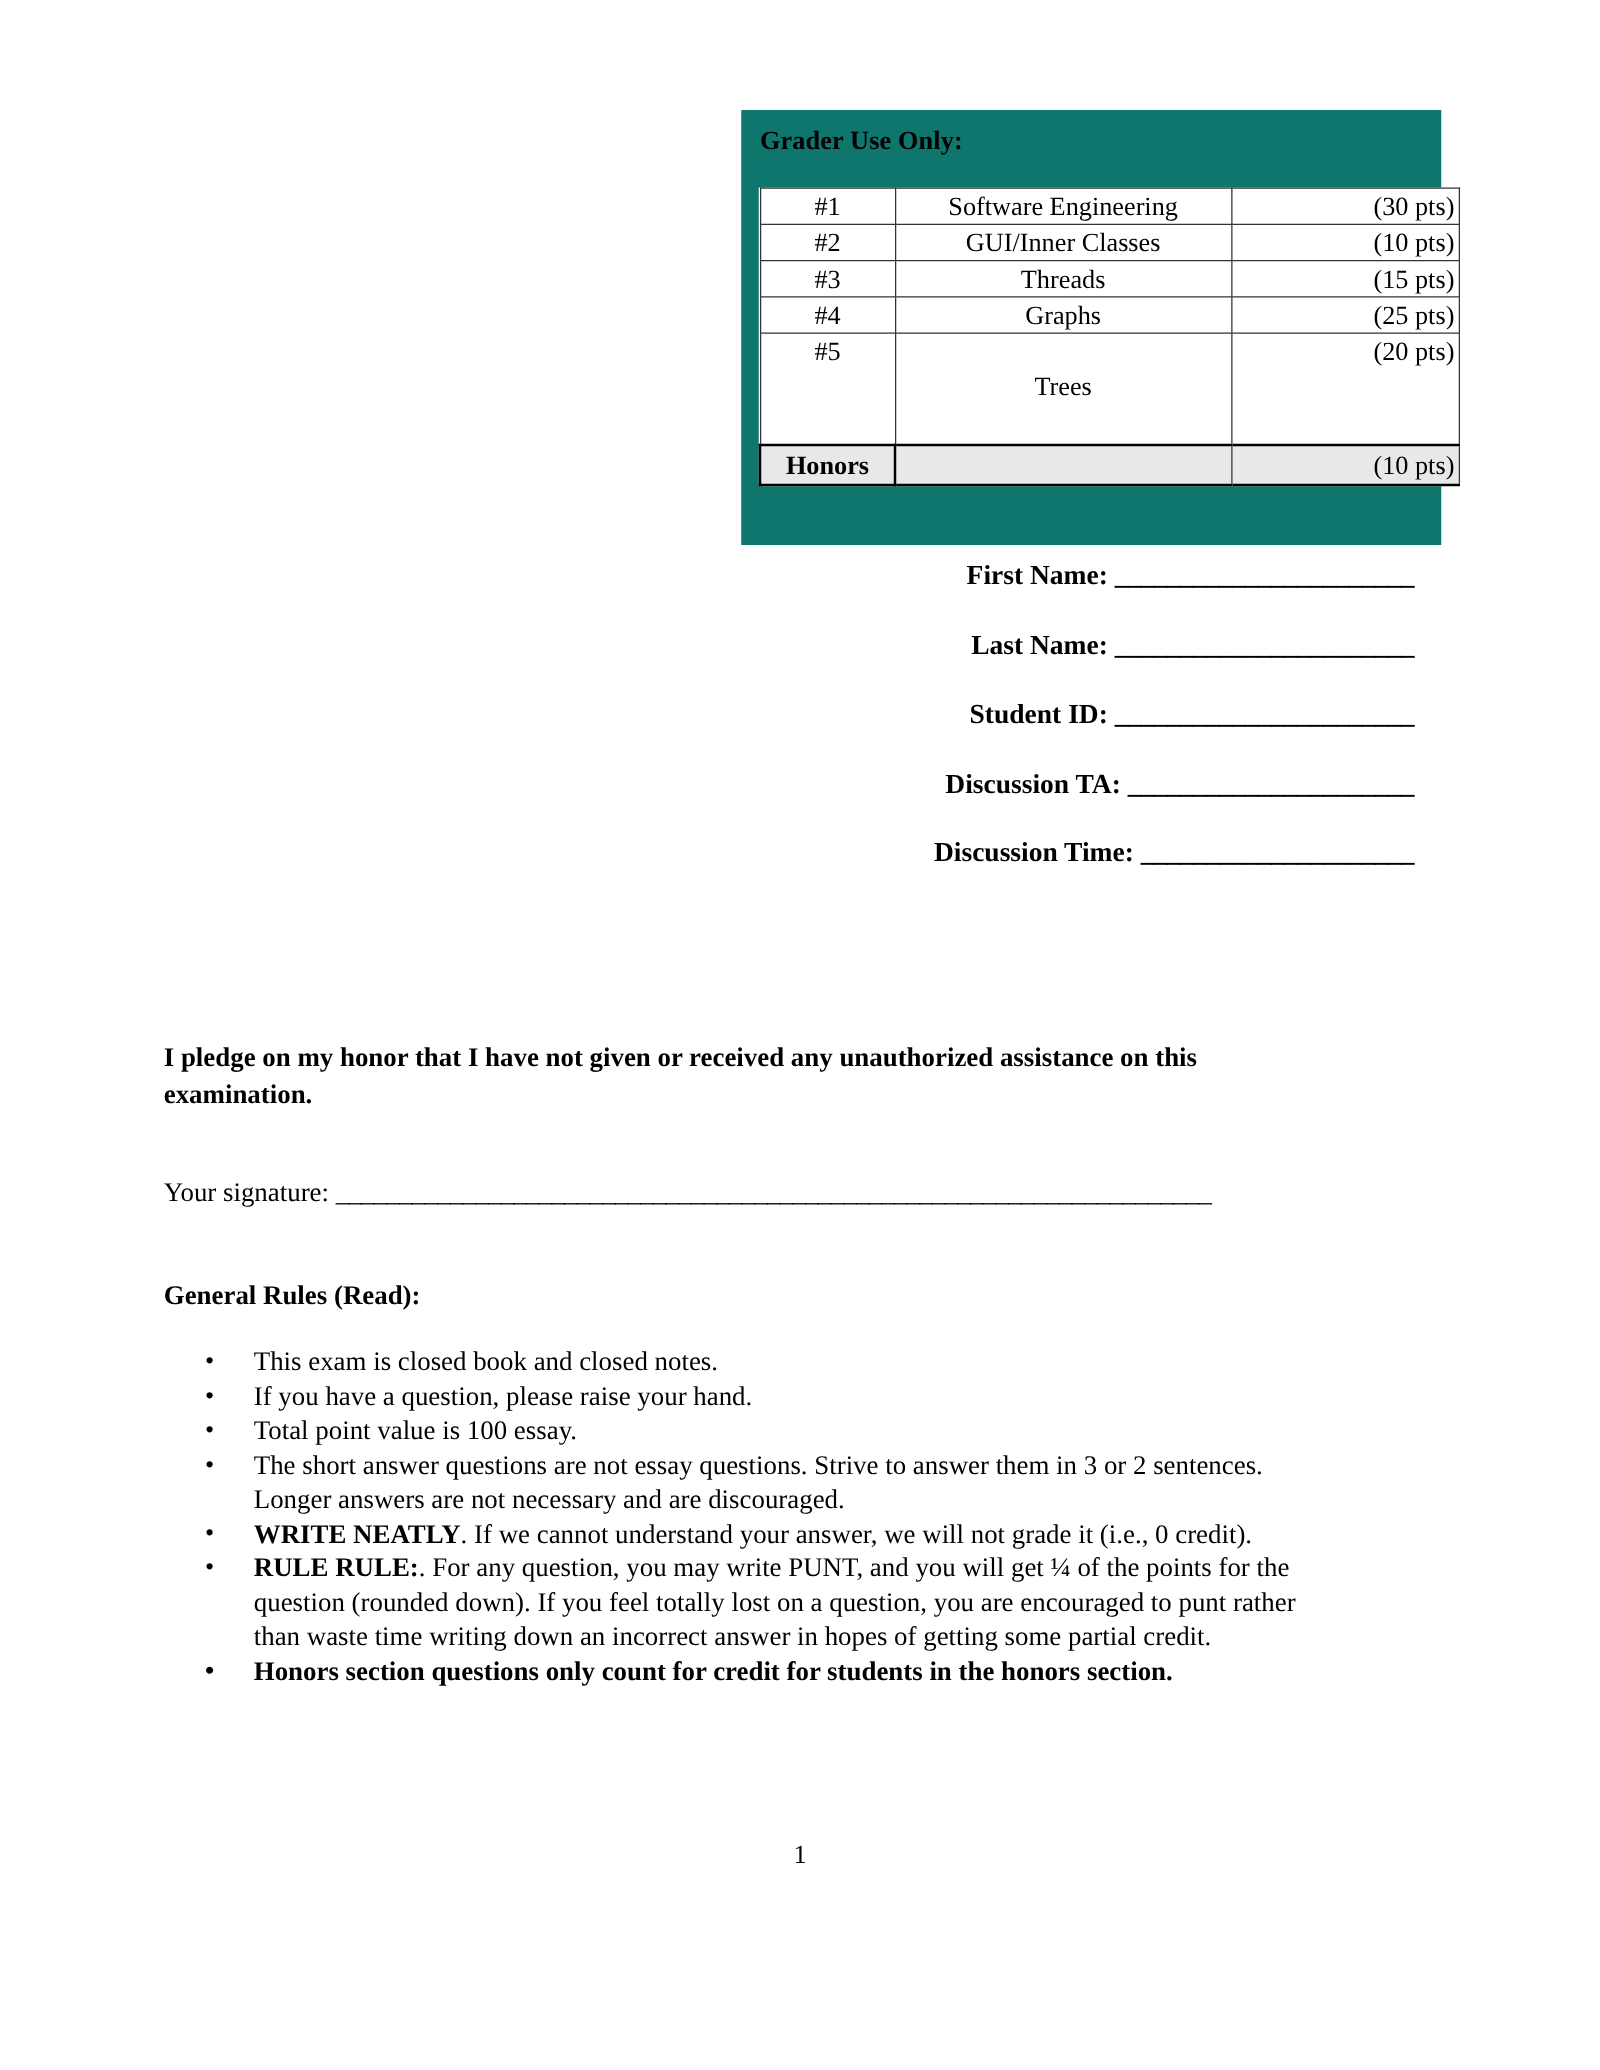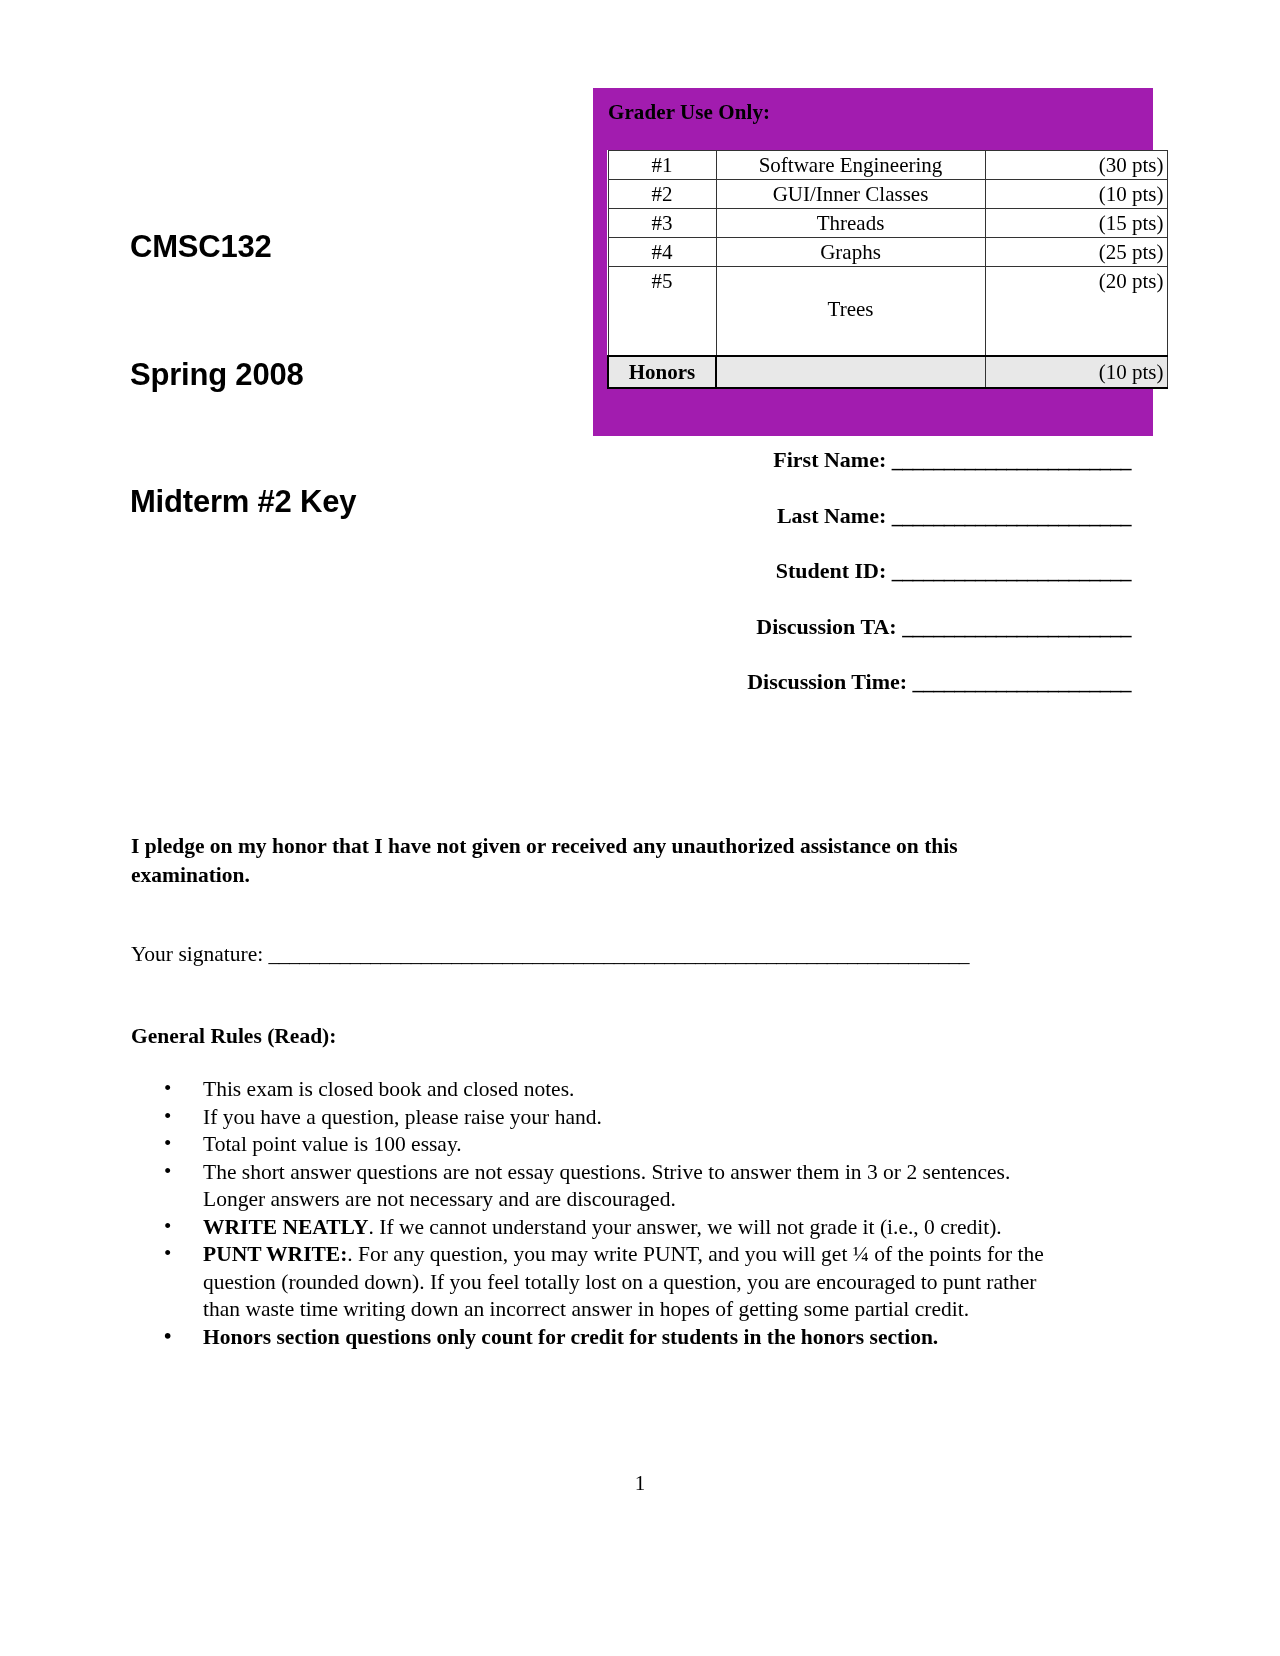--- a/index.html
+++ b/index.html
@@ -36,21 +36,21 @@
   }
   .exam-title .tline { display: block; }
 
   
   .grader-box {
     position: absolute;
     left: 593px;
     top: 88px;
     width: 560px;
     height: 348px;
-    background: #a21caf;
+    background: #0f766e;
     box-sizing: border-box;
   }
   .grader-heading {
     position: absolute;
     left: 15px;
     top: 12px;
     font-weight: bold;
     font-size: 21px;
     letter-spacing: 0.1px;
   }
@@ -181,25 +181,20 @@
     width: 1280px;
     text-align: center;
     font-size: 21px;
   }
 </style>
 </head>
 <body>
 
 <div class="page">
 
-  <div class="exam-title">
-    <span class="tline">CMSC132</span>
-    <span class="tline">Spring 2008</span>
-    <span class="tline">Midterm #2 Key</span>
-  </div>
 
   <div class="grader-box">
     <div class="grader-heading">Grader Use Only:</div>
     <table class="grader-table">
       <tbody>
         <tr class="r-normal">
           <td class="col-num">#1</td>
           <td class="col-topic">Software Engineering</td>
           <td class="col-pts">(30 pts)</td>
         </tr>
@@ -279,21 +274,21 @@
     <li>
       <span class="bullet">•</span>
       <span>The short answer questions are not essay questions. Strive to answer them in 3 or 2 sentences.  Longer answers are not necessary and are discouraged.</span>
     </li>
     <li>
       <span class="bullet">•</span>
       <b>WRITE NEATLY</b><span>.  If we cannot understand your answer, we will not grade it (i.e., 0 credit).</span>
     </li>
     <li>
       <span class="bullet">•</span>
-      <b>PUNT WRITE:</b><span>. For any question, you may write PUNT, and you will get ¼ of the points for the question (rounded down).  If you feel totally lost on a question, you are encouraged to punt rather than waste time writing down an incorrect answer in hopes of getting some partial credit.</span>
+      <b>RULE RULE:</b><span>. For any question, you may write PUNT, and you will get ¼ of the points for the question (rounded down).  If you feel totally lost on a question, you are encouraged to punt rather than waste time writing down an incorrect answer in hopes of getting some partial credit.</span>
     </li>
     <li class="all-bold">
       <span class="bullet">•</span>
       <span>Honors section questions only count for credit for students in the honors section.</span>
     </li>
   </ul>
 
   <div class="page-number">1</div>
 
 </div>

